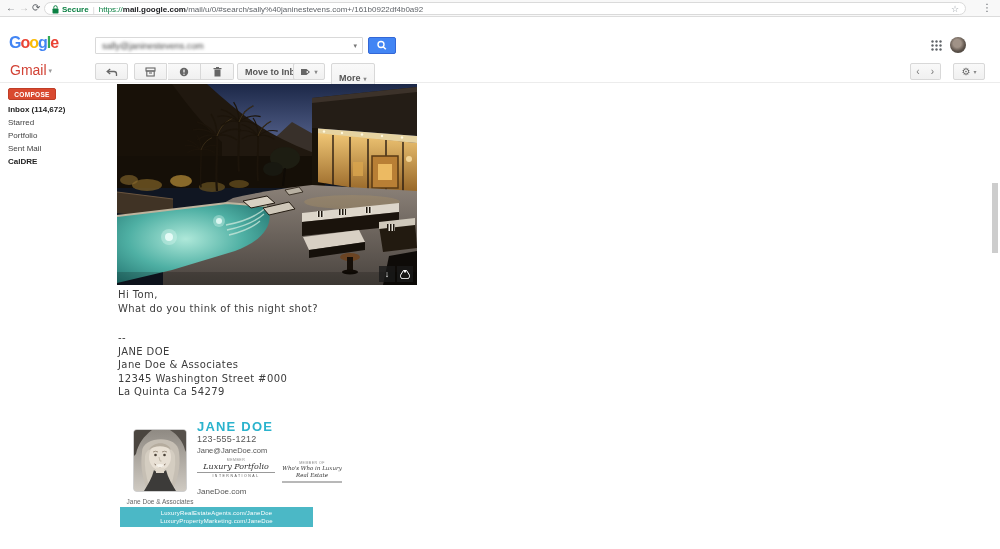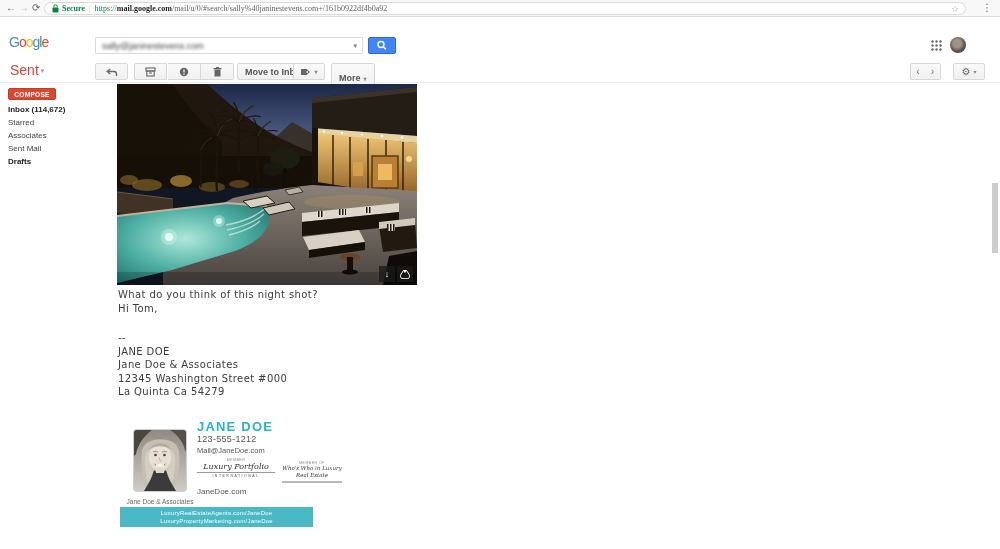--- a/index.html
+++ b/index.html
@@ -5,33 +5,33 @@
   * { margin:0; padding:0; box-sizing:border-box; }
   html,body { width:1000px; height:549px; }
   body { font-family:"Liberation Sans", sans-serif; background:#fff; position:relative; overflow:hidden; }
 
   
   .browser-bar { position:absolute; left:0; top:0; width:1000px; height:17px;
     background:#f8f8f8; border-bottom:1px solid #dcdcdc; }
   .nav-ic { position:absolute; top:1px; font-size:10px; color:#5f6368; cursor:pointer; line-height:14px; }
   .nav-ic.dim { color:#b6b6b6; }
   .url-bar { position:absolute; left:44px; top:2px; width:922px; height:13px;
-    background:#fff; border:1px solid #dadada; border-radius:7px; display:flex; align-items:center;font-family:Liberation Serif, serif; }
+    background:#fff; border:1px solid #dadada; border-radius:7px; display:flex; align-items:flex-end; }
   .lock { margin-left:7px; }
   .secure { color:#0b8043; font-size:8px; font-weight:bold; margin-left:3px; }
   .url-sep { color:#d0d0d0; font-size:8px; margin:0 4px; }
   .url-text { font-size:8px; color:#5f6368; white-space:nowrap; overflow:hidden; }
   .url-text .scheme { color:#0b8043; }
   .url-text .domain { color:#202124; font-weight:bold; }
   .star-ic { position:absolute; right:6px; top:1px; font-size:9px; color:#9aa0a6; cursor:pointer; }
   .menu-dots { position:absolute; left:982px; top:2px; font-size:10px; color:#5f6368; cursor:pointer; letter-spacing:0; }
 
   
   .g-header { position:absolute; left:0; top:17px; width:1000px; height:43px; background:#fff; }
-  .google-logo { position:absolute; left:9px; top:17px; font-size:14px; font-weight:normal; letter-spacing:-1px; }
+  .google-logo { position:absolute; left:9px; top:17px; font-size:16px; font-weight:bold; letter-spacing:-1px; }
   .cb { color:#4285F4; } .cr { color:#EA4335; } .cy { color:#FBBC05; } .cg { color:#34A853; }
   .search-box { position:absolute; left:95px; top:20px; width:268px; height:17px;
     background:#fff; border:1px solid #d9d9d9; border-radius:1px; }
   .search-val { position:absolute; left:6px; top:3px; font-size:9px; color:#444; filter:blur(1.4px); }
   .search-caret { position:absolute; right:5px; top:4px; font-size:7px; color:#777; cursor:pointer; }
   .search-btn { position:absolute; left:368px; top:20px; width:28px; height:17px;
     background:#4285f4; border:1px solid #3367d6; border-radius:2px; cursor:pointer; }
   .apps-grid { position:absolute; left:930px; top:22px; width:13px; height:13px; cursor:pointer; }
   .avatar { position:absolute; left:950px; top:20px; width:16px; height:16px; border-radius:50%;
     background:radial-gradient(circle at 45% 40%, #a09287 0 30%, #5b5149 60%, #3a3530 100%);
@@ -135,21 +135,21 @@
         <circle cx="10.5" cy="6.5" r="1.2"></circle>
       <circle cx="2.5" cy="10.5" r="1.2"></circle>
         <circle cx="6.5" cy="10.5" r="1.2"></circle>
         <circle cx="10.5" cy="10.5" r="1.2"></circle>
     </g>
   </svg>
   <div class="avatar"></div>
 </div>
 
 <div class="toolbar">
-  <span class="gmail-dd"><span>Sent</span><span class="caret">▾</span></span>
+  <span class="gmail-dd"><span>Gmail</span><span class="caret">▾</span></span>
 
   <div class="tbtn" style="left:95px;width:33px">
     <svg width="13" height="10" viewBox="0 0 13 10">
       <path d="M11.5 9 V7 a2.5 2.5 0 0 0 -2.5 -2.5 H3" fill="none" stroke="#666" stroke-width="1.3"></path>
       <path d="M5.2 2 L2.2 4.5 L5.2 7" fill="none" stroke="#666" stroke-width="1.3"></path>
     </svg>
   </div>
 
   <div class="tbtn grp-first" style="left:134px;width:33px">
     <svg width="11" height="10" viewBox="0 0 11 10">
@@ -198,23 +198,23 @@
     </div>
   <div class="tbtn gear-btn">
     <span>⚙</span>
     <span class="caret6">▾</span>
   </div>
 </div>
 
 <div class="compose-btn">COMPOSE</div>
 <div class="side-item bold" style="top:105px">Inbox (114,672)</div>
 <div class="side-item" style="top:118px">Starred</div>
-<div class="side-item" style="top:131px">Associates</div>
+<div class="side-item" style="top:131px">Portfolio</div>
 <div class="side-item" style="top:144px">Sent Mail</div>
-<div class="side-item bold" style="top:157px">Drafts</div>
+<div class="side-item bold" style="top:157px">CalDRE</div>
 
 <div class="photo-wrap">
   <svg width="300" height="201" viewBox="0 0 300 201">
     <defs>
       <linearGradient id="sky" x1="0" y1="0" x2="0" y2="1">
         <stop offset="0" stop-color="#1c2848"></stop>
           <stop offset="0.6" stop-color="#55628c"></stop>
           <stop offset="1" stop-color="#8violet"></stop>
         <stop offset="1" stop-color="#8b96b6"></stop>
       </linearGradient>
@@ -345,21 +345,21 @@
       <span>↓</span>
     </div>
   <div class="overlay-btn ov-drive">
     <svg width="10" height="9" viewBox="0 0 10 9">
       <polygon points="3.4,0.5 6.6,0.5 10,6 8.3,8.7 1.7,8.7 0,6" fill="none" stroke="#fff" stroke-width="1"></polygon>
       <polygon points="3.4,0.5 6.6,0.5 5,3.2" fill="#fff"></polygon>
     </svg>
   </div>
 </div>
 
-<div class="body-text" style="top:288px"><div>What do you think of this night shot?</div><div>Hi Tom,</div></div>
+<div class="body-text" style="top:288px"><div>Hi Tom,</div><div>What do you think of this night shot?</div></div>
 <div class="body-text" style="top:331px"><div>--</div><div>JANE DOE</div><div>Jane Doe &amp; Associates</div><div>12345 Washington Street #000</div><div>La Quinta Ca 54279</div></div>
 
 <div class="sig-photo">
   <svg width="52" height="61" viewBox="0 0 52 61">
     <defs>
       <linearGradient id="pbg" x1="0" y1="0" x2="0" y2="1">
         <stop offset="0" stop-color="#8f8a83"></stop>
           <stop offset="1" stop-color="#cfcac2"></stop>
       </linearGradient>
     </defs>
@@ -381,21 +381,21 @@
     <rect x="22" y="38" width="8" height="5" fill="#e0d8cb"></rect>
   </svg>
 </div>
 <div class="sig-company">
     <div>Jane Doe &amp; Associates</div>
     <div>CalDRE # 00000000</div>
   </div>
 
 <div class="sig-name">JANE DOE</div>
 <div class="sig-phone">123-555-1212</div>
-<div class="sig-email">Mail@JaneDoe.com</div>
+<div class="sig-email">Jane@JaneDoe.com</div>
 
 <div class="logo1">
   <div class="logo-member">MEMBER</div>
   <div class="logo-script">Luxury Portfolio</div>
   <div class="logo-caption">INTERNATIONAL</div>
 </div>
 <div class="logo2">
   <div class="logo-member">MEMBER OF</div>
   <div class="logo-script">Who's Who in Luxury Real Estate</div>
   <div class="logo-bar"></div>

